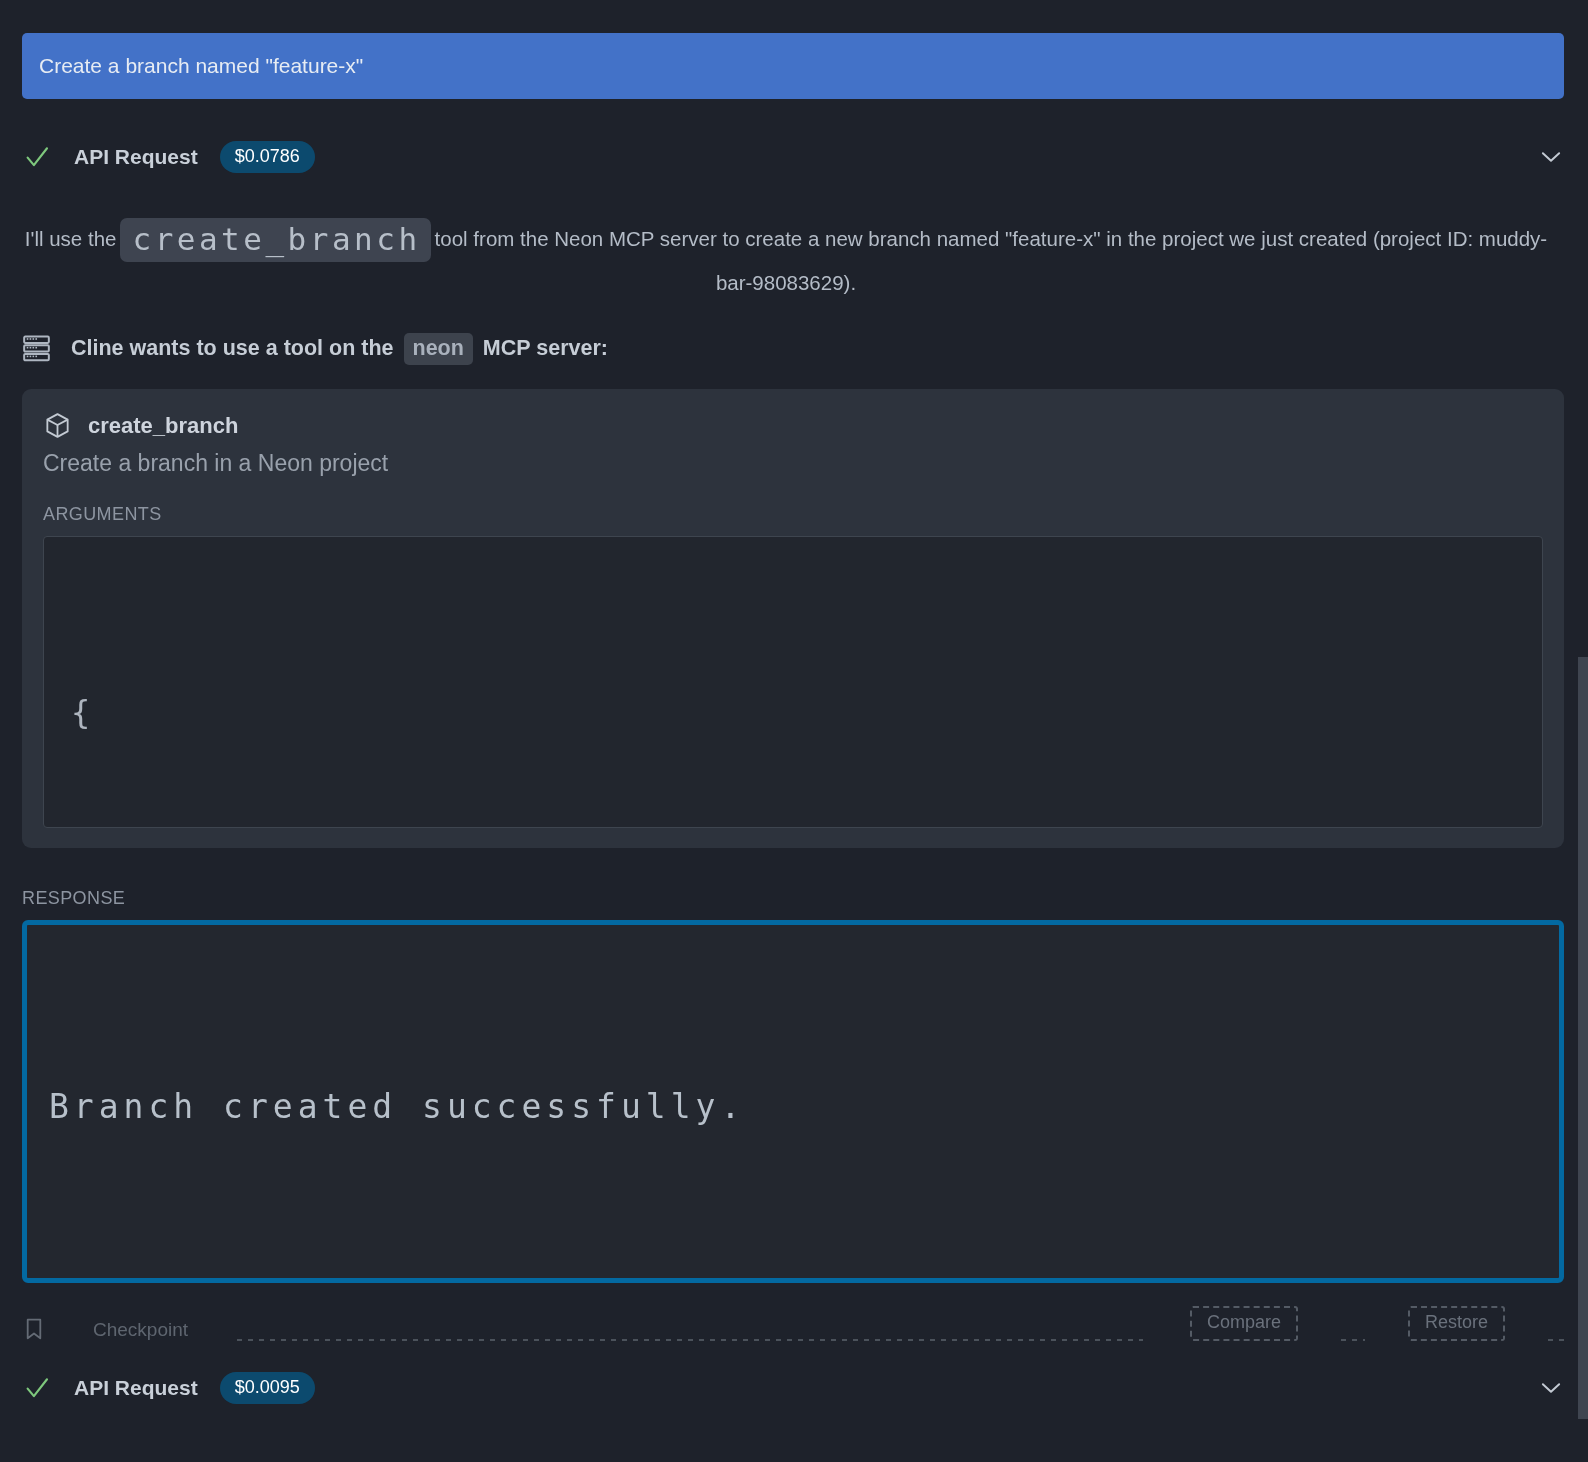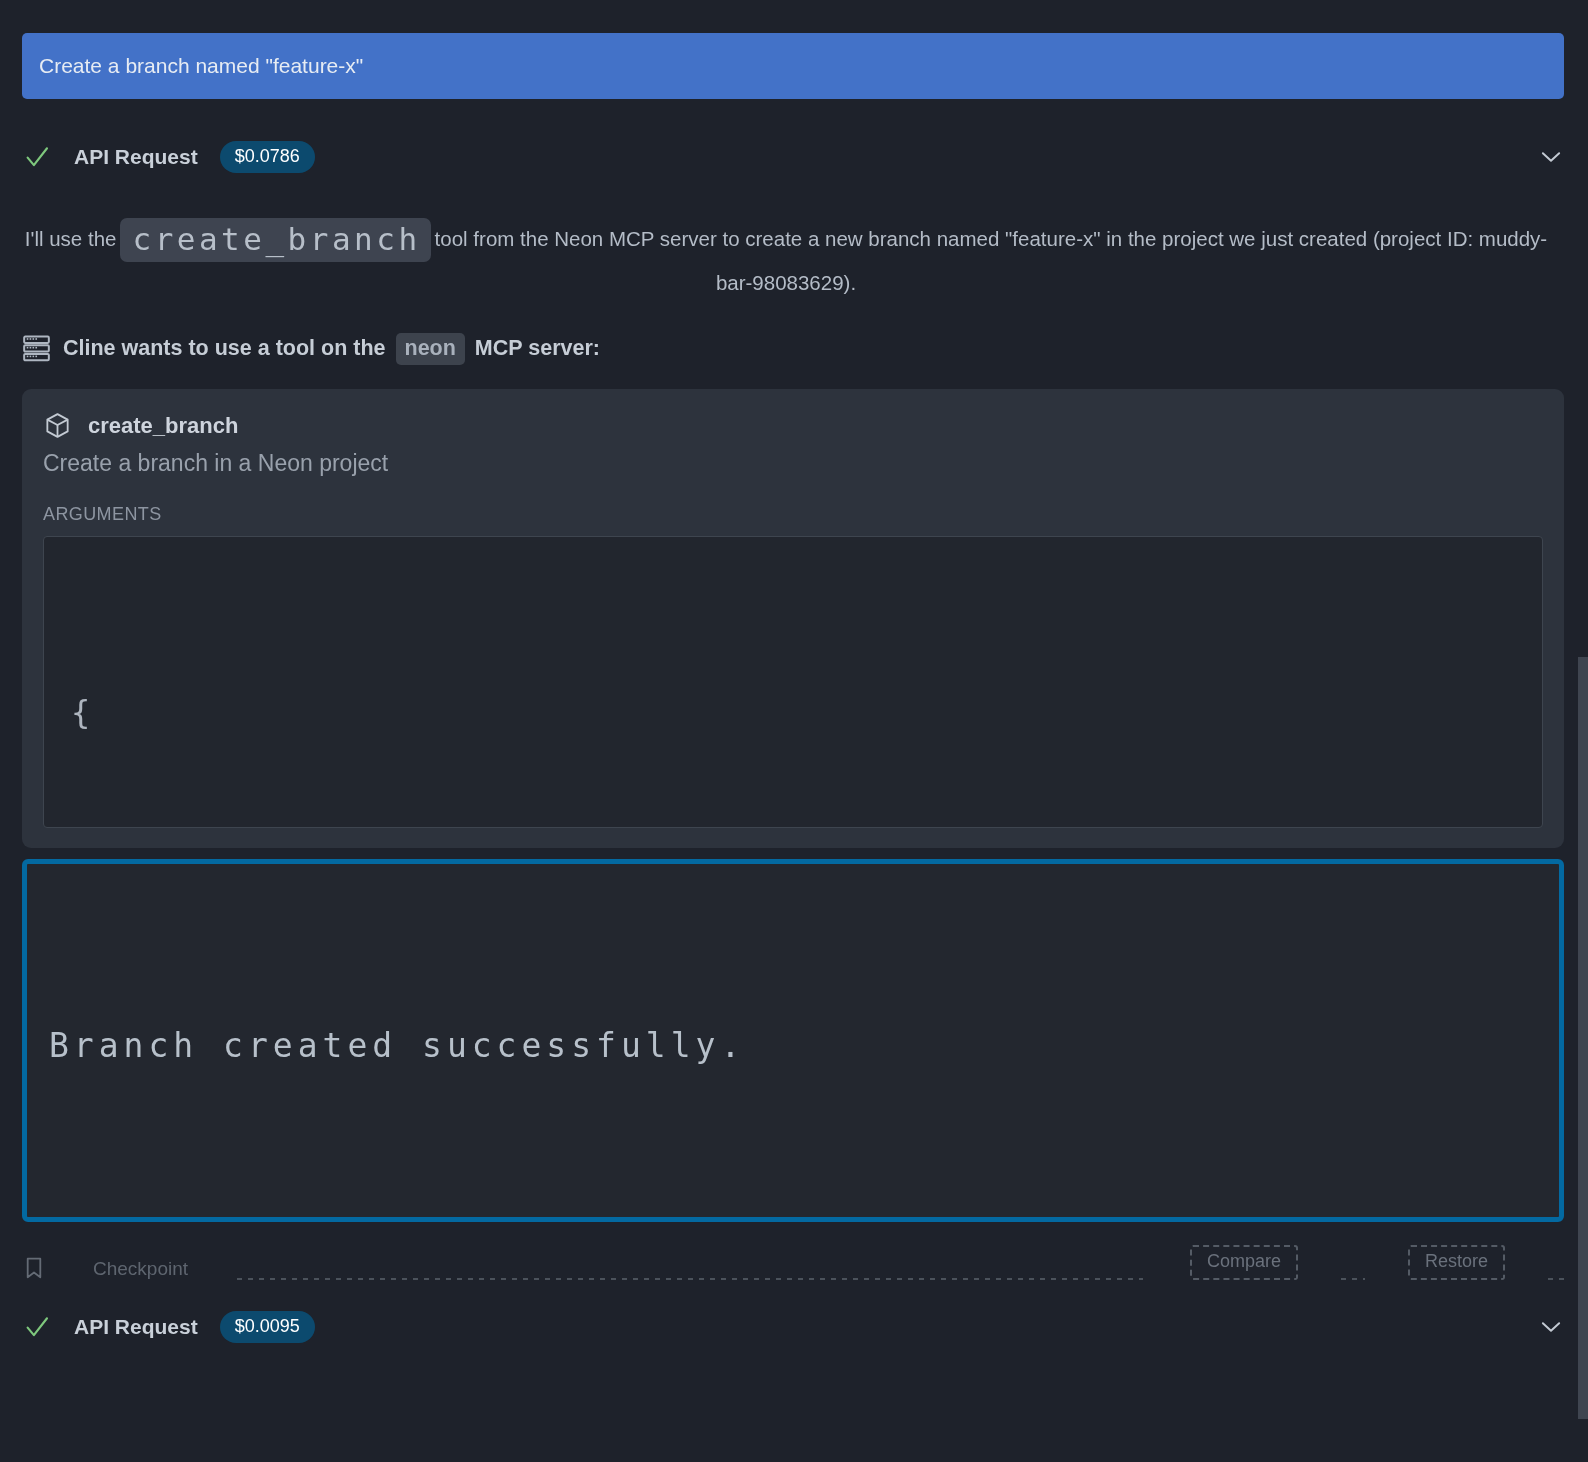--- a/index.html
+++ b/index.html
@@ -67,21 +67,21 @@
   }
 
   
   .tool-heading {
     margin-top:30px;
     display:flex; align-items:center;
   }
   .server-icon { color:#aeb6c1; }
   .server-icon svg { width:29px; height:29px; }
   .tool-heading .heading-text {
-    margin-left:12px;
+    margin-left:20px;
     font-weight:bold; font-size:21.5px; color:#c6cdd6;
   }
   .neon-chip {
     font-weight:600;
     background:#3d434d; color:#a9b1bc;
     border-radius:5px;
     padding:3px 9px 5px 9px;
     margin:0 4px;
   }
 
@@ -249,20 +249,21 @@
       <div class="section-label">ARGUMENTS</div>
 
       <div class="code-block args-block">
         <div class="code-line"><span class="tok-punct">{</span></div>
         
         
         
       </div>
     </div>
 
+    <div class="section-label response-label">RESPONSE</div>
     <div class="code-block response-block">
       <div class="resp-line">Branch created successfully.</div>
       <div class="resp-line"><span>Project ID: muddy-bar-</span><span class="tok-num">98083629</span></div>
       
       
       
     </div>
 
     <div class="checkpoint-row">
       <span class="icon bookmark-icon">

